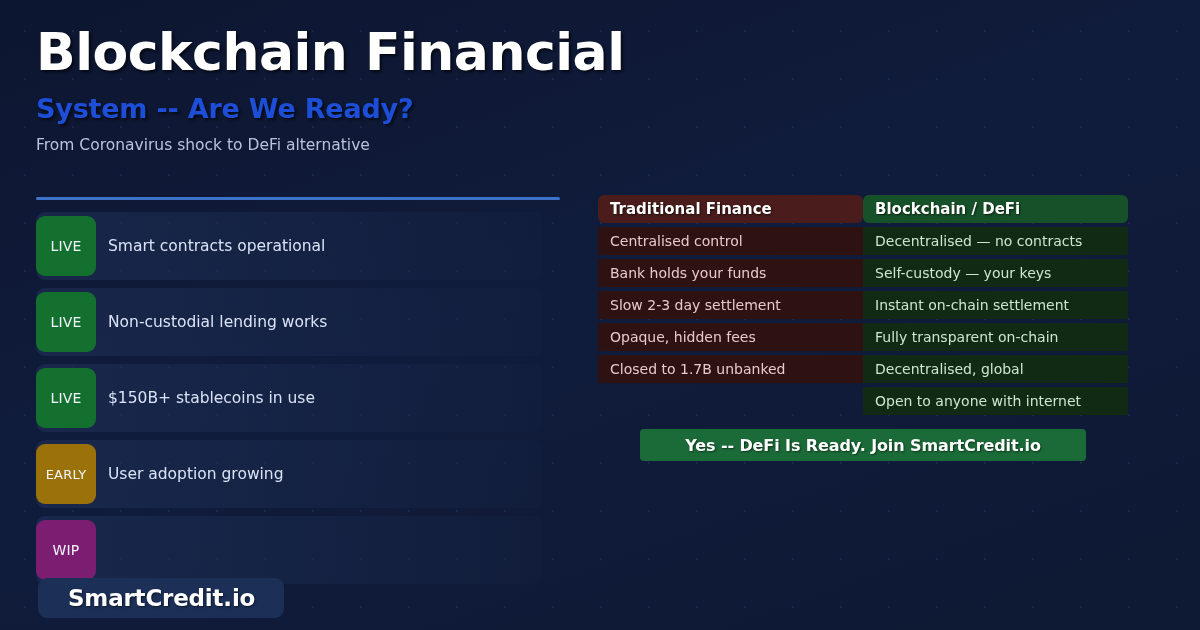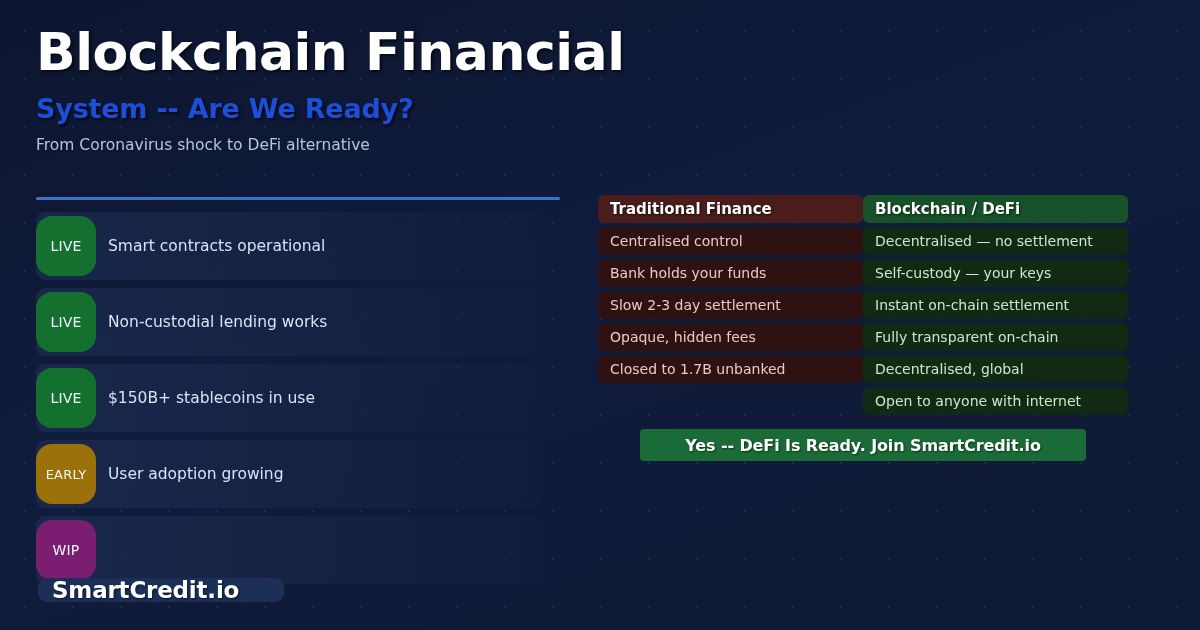--- a/index.html
+++ b/index.html
@@ -47,38 +47,38 @@
     position: relative;
     display: flex; align-items: center;
     height: 68px; margin-bottom: 8px;
     background: linear-gradient(90deg, rgba(28,44,82,0.72) 0%, rgba(20,33,64,0.35) 100%);
     border-radius: 9px;
   }
   .status-badge {
     width: 60px; height: 60px; flex: 0 0 60px;
     margin-left: 0px;
     display: flex; align-items: center; justify-content: center;
-    border-radius: 16px;
+    border-radius: 9px;
     font-size: 14px; color: #f2f6ff; font-weight: normal;
     letter-spacing: 0.2px;
   }
   .status-badge.live  { background: #14702f; }
   .status-badge.early { background: #9a7209; font-size: 13px; }
   .status-badge.wip   { background: #7b1d71; }
   .status-label {
     margin-left: 12px;
     font-size: 15.5px; color: #dae3f5;
   }
 
   
   .logo-chip {
     position: absolute; left: 38px; top: 578px;
-    width: 246px; height: 24px;
+    width: 246px; height: 40px;
     display: flex; align-items: center;
-    padding-left: 14px;
+    padding-left: 30px;
     background: #1b2f57; border-radius: 9px;
     font-size: 23px; font-weight: bold; color: #ffffff;
     letter-spacing: -0.2px;
     text-shadow: 1px 1px 2px rgba(0,0,0,0.55);
   }
 
   
   .compare { position: absolute; left: 598px; top: 195px; width: 530px; }
   .compare-grid { display: flex; }
   .compare-col { flex: 1 1 0; min-width: 0; }
@@ -86,21 +86,21 @@
     height: 28px; display: flex; align-items: center;
     padding: 0 12px; border-radius: 6px;
     font-size: 15px; font-weight: bold; color: #ffffff;
     text-shadow: 1px 1px 2px rgba(0,0,0,0.6);
     margin-bottom: 4px;
   }
   .col-head.trad { background: #4a1c1c; }
   .col-head.defi { background: #17512a; }
   .cell {
     height: 28px; display: flex; align-items: center;
-    padding: 0 12px; border-radius: 6px;
+    padding: 0 12px; border-radius: 0;
     font-size: 14px; margin-bottom: 4px;
     white-space: nowrap; overflow: hidden; text-overflow: ellipsis;
   }
   .cell.trad { background: #2e1111; color: #e9c9c9; }
   .cell.defi { background: #112a14; color: #c9e8cd; }
 
   .cta {
     margin: 10px auto 0 auto;
     width: 446px; height: 32px;
     display: flex; align-items: center; justify-content: center;
@@ -149,21 +149,21 @@
       <div class="compare-col">
         <div class="col-head trad">Traditional Finance</div>
         <div class="cell trad">Centralised control</div>
         <div class="cell trad">Bank holds your funds</div>
         <div class="cell trad">Slow 2-3 day settlement</div>
         <div class="cell trad">Opaque, hidden fees</div>
         <div class="cell trad">Closed to 1.7B unbanked</div>
       </div>
       <div class="compare-col">
         <div class="col-head defi">Blockchain / DeFi</div>
-        <div class="cell defi">Decentralised — no settlement</div>
+        <div class="cell defi">Decentralised — no contracts</div>
         <div class="cell defi">Self-custody — your keys</div>
         <div class="cell defi">Instant on-chain settlement</div>
         <div class="cell defi">Fully transparent on-chain</div>
         <div class="cell defi">Decentralised, global</div>
         <div class="cell defi">Open to anyone with internet</div>
       </div>
     </div>
   <div class="cta">Yes -- DeFi Is Ready. Join SmartCredit.io</div>
 </div>
 

